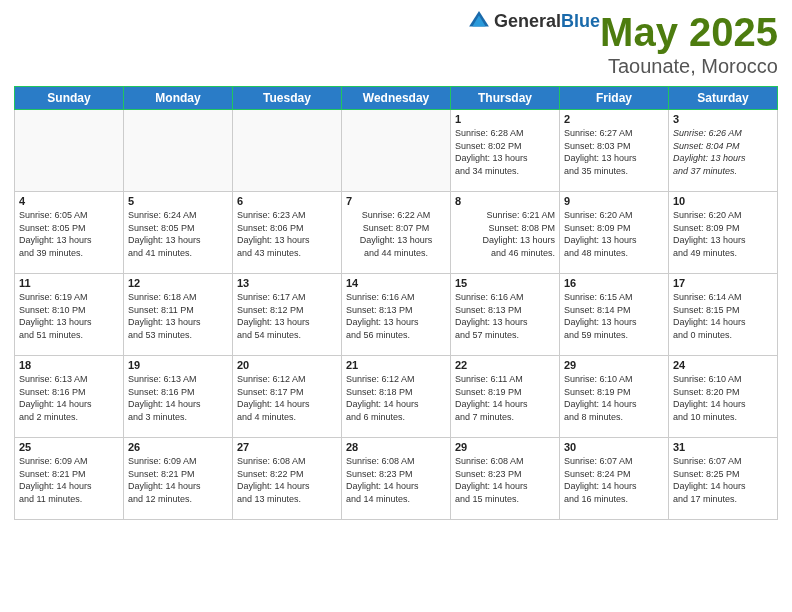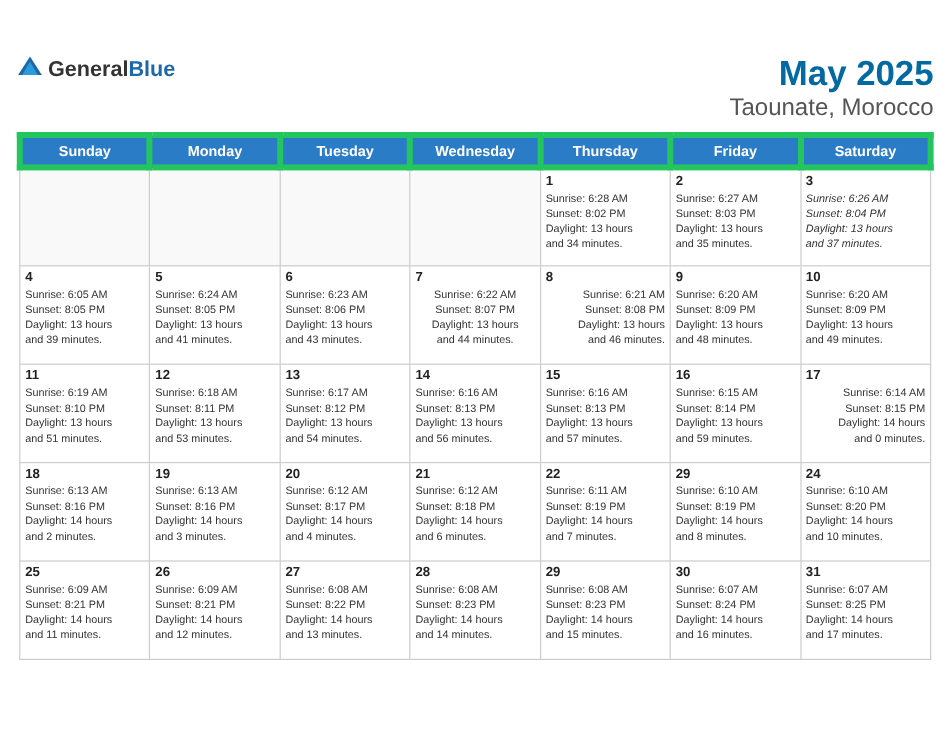--- a/index.html
+++ b/index.html
@@ -11,24 +11,23 @@
       overflow: hidden;
     }
     .page {
       width: 792px;
       height: 612px;
       padding: 10px 14px;
       background: #fff;
     }
     .header {
       display: flex;
-      justify-content: space-between;
+      justify-content: flex-end;
       align-items: flex-start;
       margin-bottom: 8px;
-      margin-top: 36px;
     }
     .logo {
       display: flex;
       align-items: center;
       gap: 4px;
     }
     .logo-text-general {
       font-size: 18px;
       font-weight: bold;
       color: #333;
@@ -39,40 +38,40 @@
       color: #1a6aab;
     }
     .logo-icon {
       width: 22px;
       height: 22px;
     }
     .title-block {
       text-align: right;
     }
     .title-month {
-      font-size: 29px;
+      font-size: 40px;
       font-weight: bold;
-      color: #0369a1;
+      color: #4d7c0f;
     }
     .title-location {
       font-size: 20px;
       color: #555;
     }
     .calendar {
       width: 100%;
       border-collapse: collapse;
       table-layout: fixed;
     }
     .calendar th {
       background: #2a7cc7;
       color: #fff;
       text-align: center;
       padding: 4px 2px;
       font-size: 12px;
-      border: 5px solid #22c55e;
+      border: 1px solid #22c55e;
     }
     .calendar td {
       border: 1px solid #ccc;
       vertical-align: top;
       padding: 3px 4px;
       font-size: 9.5px;
       color: #333;
       background: #fff;
       height: 82px;
     }
@@ -241,21 +240,21 @@
           </td>
           <td>
             <div class="cell-day">16</div>
             <div class="cell-info" style="white-space: pre-line;">Sunrise: 6:15 AM
 Sunset: 8:14 PM
 Daylight: 13 hours
 and 59 minutes.</div>
           </td>
           <td>
             <div class="cell-day">17</div>
-            <div class="cell-info" style="white-space: pre-line; text-align: right;">Sunrise: 6:14 AM
+            <div class="cell-info" style="white-space: pre-line;">Sunrise: 6:14 AM
 Sunset: 8:15 PM
 Daylight: 14 hours
 and 0 minutes.</div>
           </td>
         </tr>
         <tr>
           <td>
             <div class="cell-day">18</div>
             <div class="cell-info" style="white-space: pre-line;">Sunrise: 6:13 AM
 Sunset: 8:16 PM

